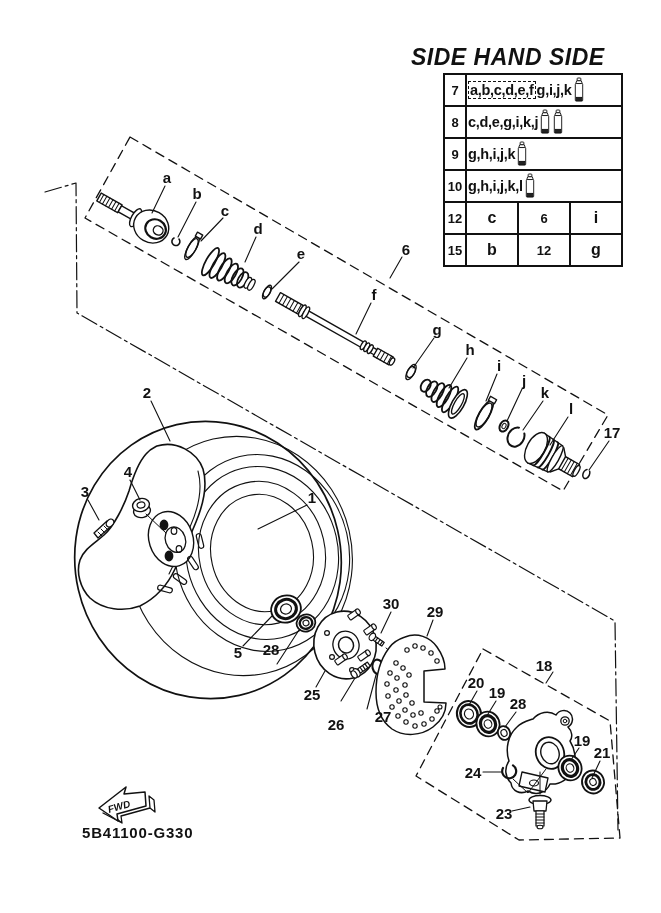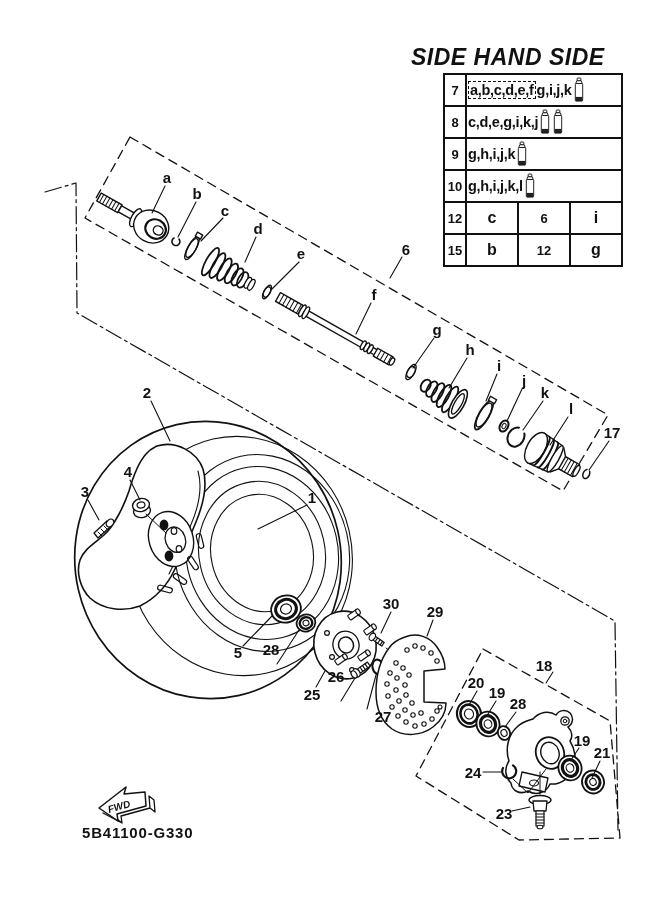--- a/index.html
+++ b/index.html
@@ -511,21 +511,21 @@
 <span class="co" style="left:571px;top:408px">l</span>
 <span class="co" style="left:406px;top:249px">6</span>
 <span class="co" style="left:612px;top:432px">17</span>
 <span class="co" style="left:147px;top:392px">2</span>
 <span class="co" style="left:312px;top:497px">1</span>
 <span class="co" style="left:85px;top:491px">3</span>
 <span class="co" style="left:128px;top:471px">4</span>
 <span class="co" style="left:238px;top:652px">5</span>
 <span class="co" style="left:271px;top:649px">28</span>
 <span class="co" style="left:312px;top:694px">25</span>
-<span class="co" style="left:336px;top:676px">26</span>
+<span class="co" style="left:336px;top:724px">26</span>
 <span class="co" style="left:383px;top:716px">27</span>
 <span class="co" style="left:391px;top:603px">30</span>
 <span class="co" style="left:435px;top:611px">29</span>
 <span class="co" style="left:544px;top:665px">18</span>
 <span class="co" style="left:476px;top:682px">20</span>
 <span class="co" style="left:497px;top:692px">19</span>
 <span class="co" style="left:518px;top:703px">28</span>
 <span class="co" style="left:582px;top:740px">19</span>
 <span class="co" style="left:602px;top:752px">21</span>
 <span class="co" style="left:473px;top:772px">24</span>

